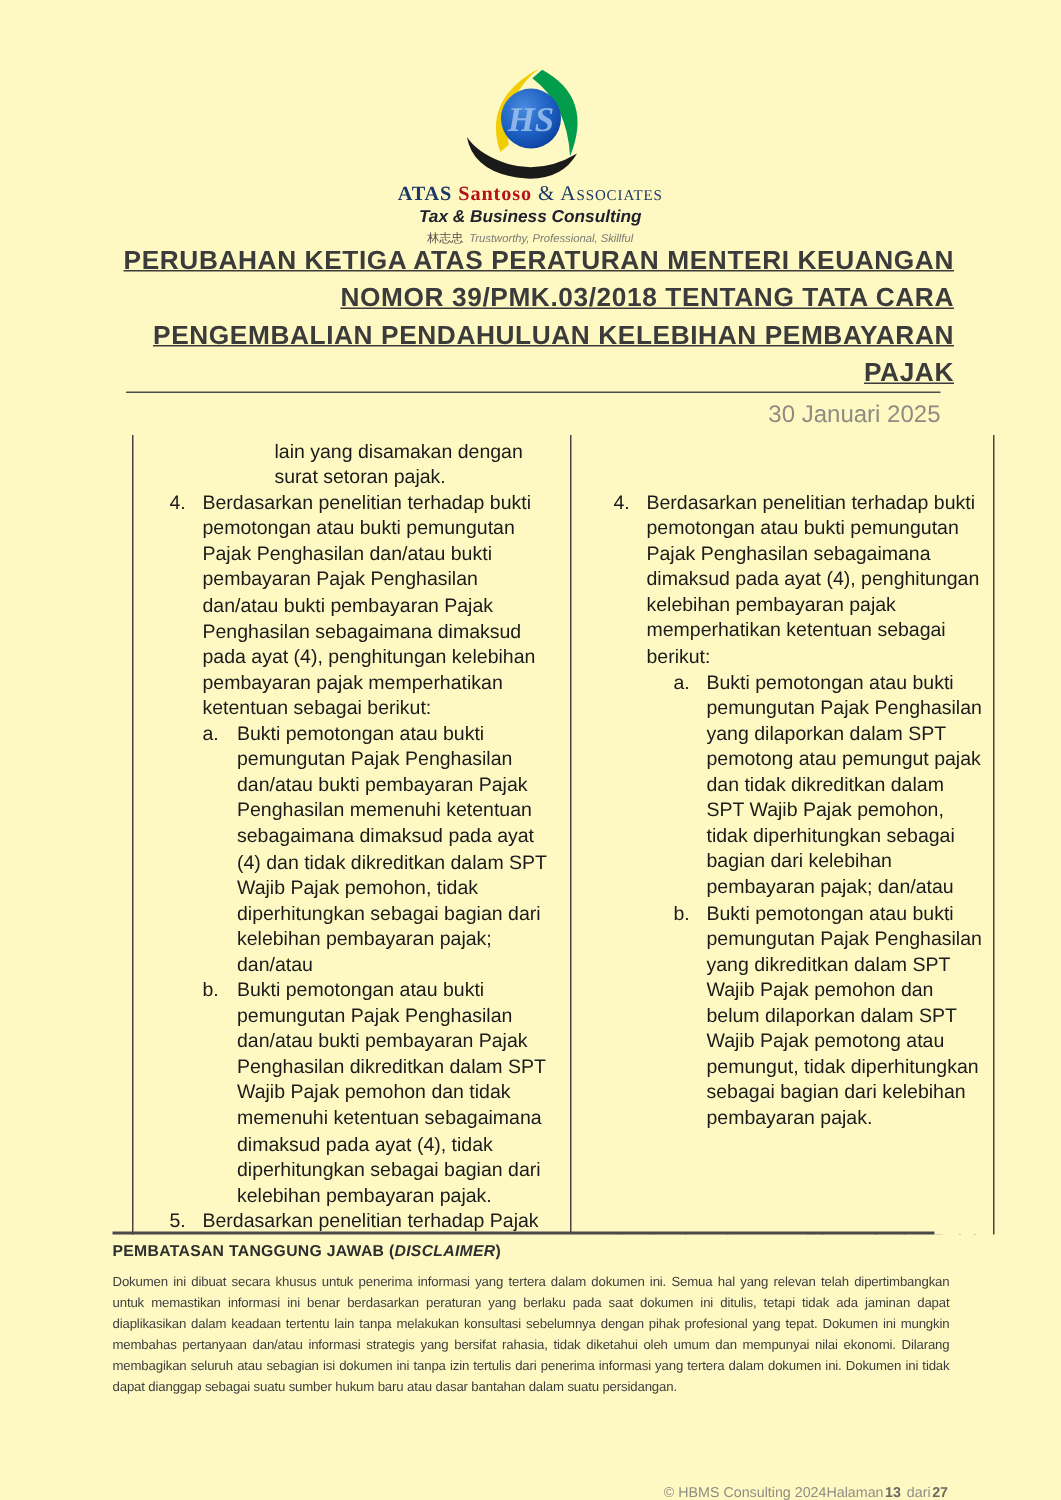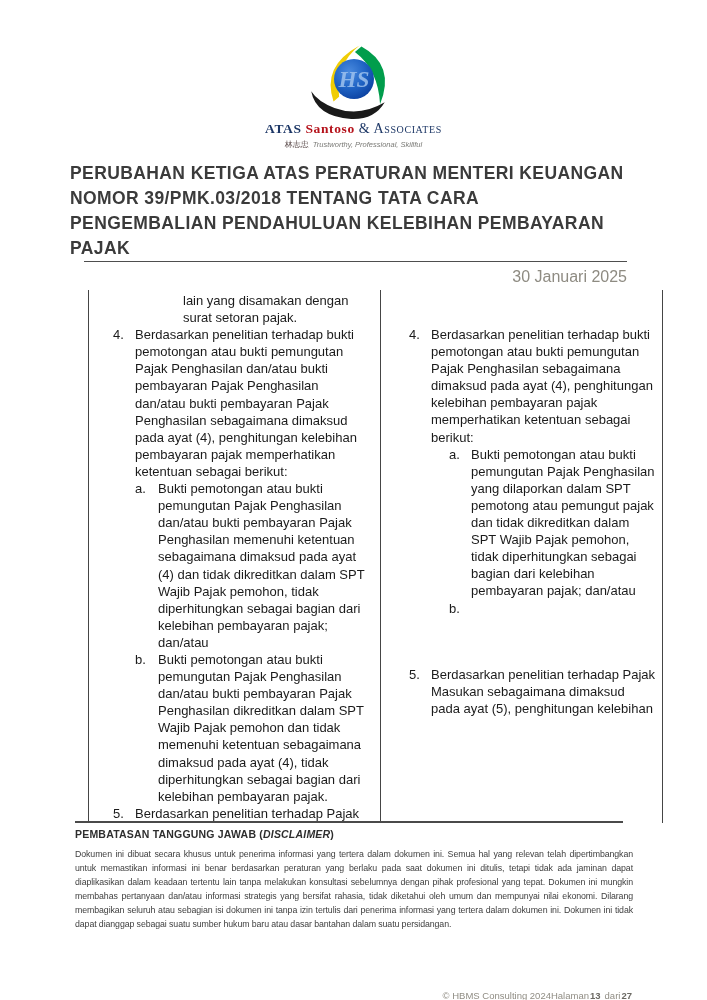--- a/index.html
+++ b/index.html
@@ -1,34 +1,34 @@
 <!DOCTYPE html>
 <html><head>
 <meta charset="utf-8">
 <style>
   html,body{margin:0;padding:0;background:#d8d5cf;}
   .page{
     position:relative;width:707px;height:1000px;margin:0 auto;
-    background:#ffffff;overflow:hidden;
+    background:#fef9c3;overflow:hidden;
     font-family:"Liberation Sans",sans-serif;color:#1c1c1c;
   }
   
   .logo-block{position:absolute;top:40px;left:0;width:707px;text-align:center;}
   .logo-mark{display:block;margin:0 auto;}
   .brand-line{font-family:"Liberation Serif",serif;font-weight:bold;font-size:13.5px;letter-spacing:.6px;margin-top:1px;}
   .brand-line .halim,.brand-line .assoc{color:#1d3766;}
   .brand-line .santoso{color:#b5121b;margin-left:4px;}
   .brand-line .assoc{margin-left:4px;font-weight:normal;font-variant:small-caps;font-size:14px;}
   .brand-sub{font-weight:bold;font-style:italic;font-size:11.5px;color:#22222e;margin-top:1px;}
   .brand-tagline{font-size:7.5px;color:#7a7a76;font-style:italic;margin-top:2px;}
   .brand-tagline .cjk{color:#5a4a4a;font-style:normal;font-size:8px;margin-right:4px;}
   
   .doc-title{
-    position:absolute;top:161px;left:70px;width:600px;text-align:left;
-    font-size:17.5px;font-weight:bold;color:#3b3b3b;line-height:25px;letter-spacing:.4px;
+    position:absolute;top:161px;left:36px;width:600px;text-align:right;
+    font-size:17.5px;font-weight:bold;color:#3b3b3b;line-height:25px;letter-spacing:.4px;text-decoration:underline;
   }
   .title-rule{position:absolute;top:261px;left:84px;width:543px;border-top:1.6px solid #4e4e4e;}
   .doc-date{position:absolute;top:268px;left:84px;width:543px;text-align:right;font-size:16px;color:#8e8b82;}
   
   .body-table{
     position:absolute;top:290px;left:88px;width:573px;height:533px;
     border-left:1px solid #454545;border-right:1px solid #454545;
     display:flex;overflow:hidden;
   }
   .col{box-sizing:border-box;font-size:13px;line-height:17.1px;color:#1b1b1b;overflow:hidden;}
@@ -78,20 +78,21 @@
       </defs>
       <path d="M38,66 Q25,28 66,6 Q40,26 44,61 Z" fill="#f0cd05"></path>
       <path d="M68,7 Q105,27 88,69 Q86,32 61,13 Z" fill="#019d4c"></path>
       <path d="M14,55 Q19,82 57,85 Q82,86 93,67 Q66,83 39,73 Q21,66 14,55 Z" fill="#1a1a1a"></path>
       <circle cx="60" cy="42" r="21.5" fill="url(#globeGrad)"></circle>
       <text x="60" y="51" text-anchor="middle" font-family="Liberation Serif, serif" font-size="25" font-style="italic" font-weight="bold" fill="#9ec2ee" opacity="0.85">HS</text>
     </svg>
     <div class="brand-line">
       <span class="halim">ATAS</span><span class="santoso">Santoso</span><span class="assoc">&amp; Associates</span>
     </div>
+    <div class="brand-sub">Tax &amp; Business Consulting</div>
     <div class="brand-tagline">
       <span class="cjk">林志忠</span><span>Trustworthy, Professional, Skillful</span>
     </div>
   </div>
 
   <div class="doc-title">
     <div>PERUBAHAN KETIGA ATAS PERATURAN MENTERI KEUANGAN</div>
     <div>NOMOR 39/PMK.03/2018 TENTANG TATA CARA</div>
     <div>PENGEMBALIAN PENDAHULUAN KELEBIHAN PEMBAYARAN</div>
     <div>PAJAK</div>
@@ -126,20 +127,21 @@
       <div class="li num">
         <span class="marker">4.</span>
         <span>Berdasarkan penelitian terhadap bukti pemotongan atau bukti pemungutan Pajak Penghasilan sebagaimana dimaksud pada ayat (4), penghitungan kelebihan pembayaran pajak memperhatikan ketentuan sebagai berikut:</span>
       </div>
       <div class="li sub">
         <span class="marker">a.</span>
         <span>Bukti pemotongan atau bukti pemungutan Pajak Penghasilan yang dilaporkan dalam SPT pemotong atau pemungut pajak dan tidak dikreditkan dalam SPT Wajib Pajak pemohon, tidak diperhitungkan sebagai bagian dari kelebihan pembayaran pajak; dan/atau</span>
       </div>
       <div class="li sub">
         <span class="marker">b.</span>
+        <span>Bukti pemotongan atau bukti pemungutan Pajak Penghasilan yang dikreditkan dalam SPT Wajib Pajak pemohon dan belum dilaporkan dalam SPT Wajib Pajak pemotong atau pemungut, tidak diperhitungkan sebagai bagian dari kelebihan pembayaran pajak.</span>
       </div>
       <div class="spacer-mid"></div>
       <div class="li num">
         <span class="marker">5.</span>
         <span>Berdasarkan penelitian terhadap Pajak Masukan sebagaimana dimaksud pada ayat (5), penghitungan kelebihan</span>
       </div>
     </div>
 
   </div>
 

